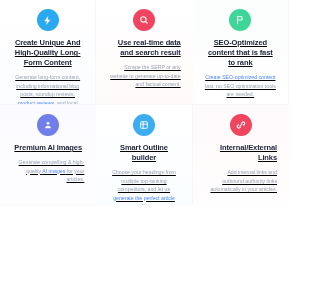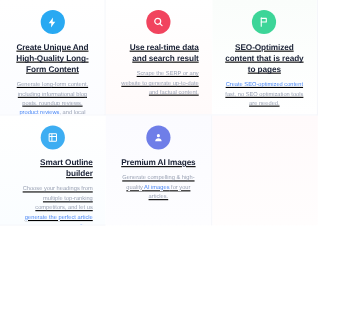--- a/index.html
+++ b/index.html
@@ -131,23 +131,39 @@
 
   <div class="feature-card">
     <div class="card-tint tint-green"></div>
     <div class="card-inner">
       <div class="icon-badge" style="background:#3dd598">
         <svg width="10" height="10" viewBox="0 0 24 24" fill="none" stroke="#ffffff" stroke-width="2.4" stroke-linecap="round" stroke-linejoin="round">
             <path d="M6 21V3"></path>
             <path d="M6 4h11v8H6"></path>
           </svg>
       </div>
-      <div class="card-title">SEO-Optimized content that is ready to pages</div>
+      <div class="card-title">SEO-Optimized content that is fast to rank</div>
       <div class="card-body">
         <span></span><span class="link">Create SEO-optimized content</span><span> fast, no SEO optimization tools are needed.</span>
+      </div>
+    </div>
+  </div>
+
+  <div class="feature-card">
+    <div class="card-tint tint-purple"></div>
+    <div class="card-inner">
+      <div class="icon-badge" style="background:#6f7ee8">
+        <svg width="10" height="10" viewBox="0 0 24 24" fill="#ffffff">
+            <circle cx="12" cy="8" r="3.4"></circle>
+            <path d="M5 20c0-3.9 3.1-6.4 7-6.4s7 2.5 7 6.4z"></path>
+          </svg>
+      </div>
+      <div class="card-title">Premium AI Images</div>
+      <div class="card-body">
+        <span>Generate compelling &amp; high-quality </span><span class="link">AI images</span><span> for your articles.</span>
       </div>
     </div>
   </div>
 
   <div class="feature-card">
     <div class="card-tint tint-cyan"></div>
     <div class="card-inner">
       <div class="icon-badge" style="background:#3dadf2">
         <svg width="10" height="10" viewBox="0 0 24 24" fill="none" stroke="#ffffff" stroke-width="2.2">
             <rect x="4" y="4" width="16" height="16" rx="1.5"></rect>
@@ -156,32 +172,29 @@
           </svg>
       </div>
       <div class="card-title">Smart Outline builder</div>
       <div class="card-body">
         <span>Choose your headings from multiple top-ranking competitors, and let us </span><span class="link">generate the perfect article outlines</span><span></span>
       </div>
     </div>
   </div>
 
   <div class="feature-card">
-    <div class="card-tint tint-purple"></div>
-    <div class="card-inner">
-      <div class="icon-badge" style="background:#6f7ee8">
-        <svg width="10" height="10" viewBox="0 0 24 24" fill="#ffffff">
-            <circle cx="12" cy="8" r="3.4"></circle>
-            <path d="M5 20c0-3.9 3.1-6.4 7-6.4s7 2.5 7 6.4z"></path>
-          </svg>
-      </div>
-      <div class="card-title">Premium AI Images</div>
-      <div class="card-body">
-        <span>Generate compelling &amp; high-quality </span><span class="link">AI images</span><span> for your articles.</span>
-      </div>
-    </div>
-  </div>
-
-  <div class="feature-card">
     <div class="card-tint tint-rose"></div>
+    <div class="card-inner">
+      <div class="icon-badge" style="background:#f1445e">
+        <svg width="10" height="10" viewBox="0 0 24 24" fill="none" stroke="#ffffff" stroke-width="2.6" stroke-linecap="round">
+            <path d="M9.5 14.5l5-5"></path>
+            <path d="M13 7.5l1.8-1.8a3.6 3.6 0 015.1 5.1L18 12.6"></path>
+            <path d="M11 16.5l-1.8 1.8a3.6 3.6 0 01-5.1-5.1L6 11.4"></path>
+          </svg>
+      </div>
+      <div class="card-title">Internal/External Links</div>
+      <div class="card-body">
+        <span>Add internal links and outbound authority links automatically in your articles.</span><span class="link"></span><span></span>
+      </div>
+    </div>
   </div>
 
 </div>
 
 </body></html>

